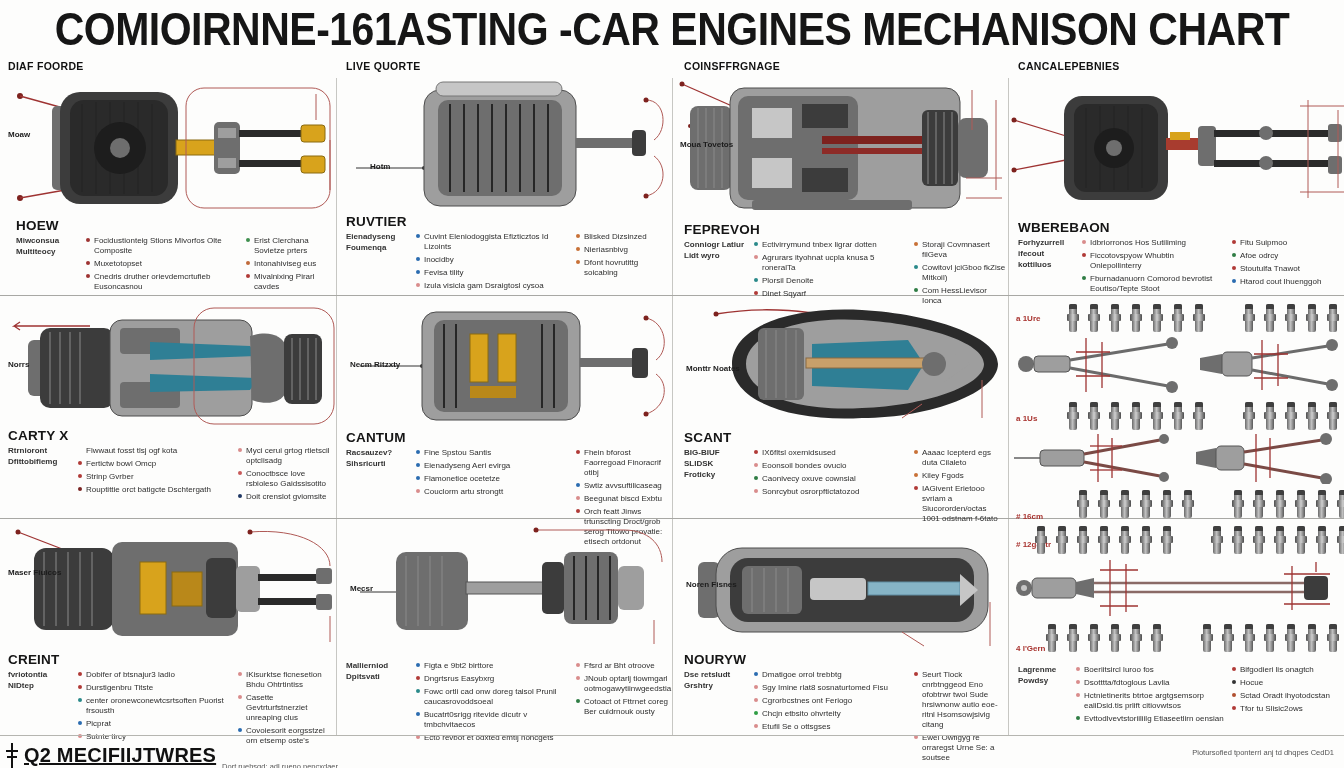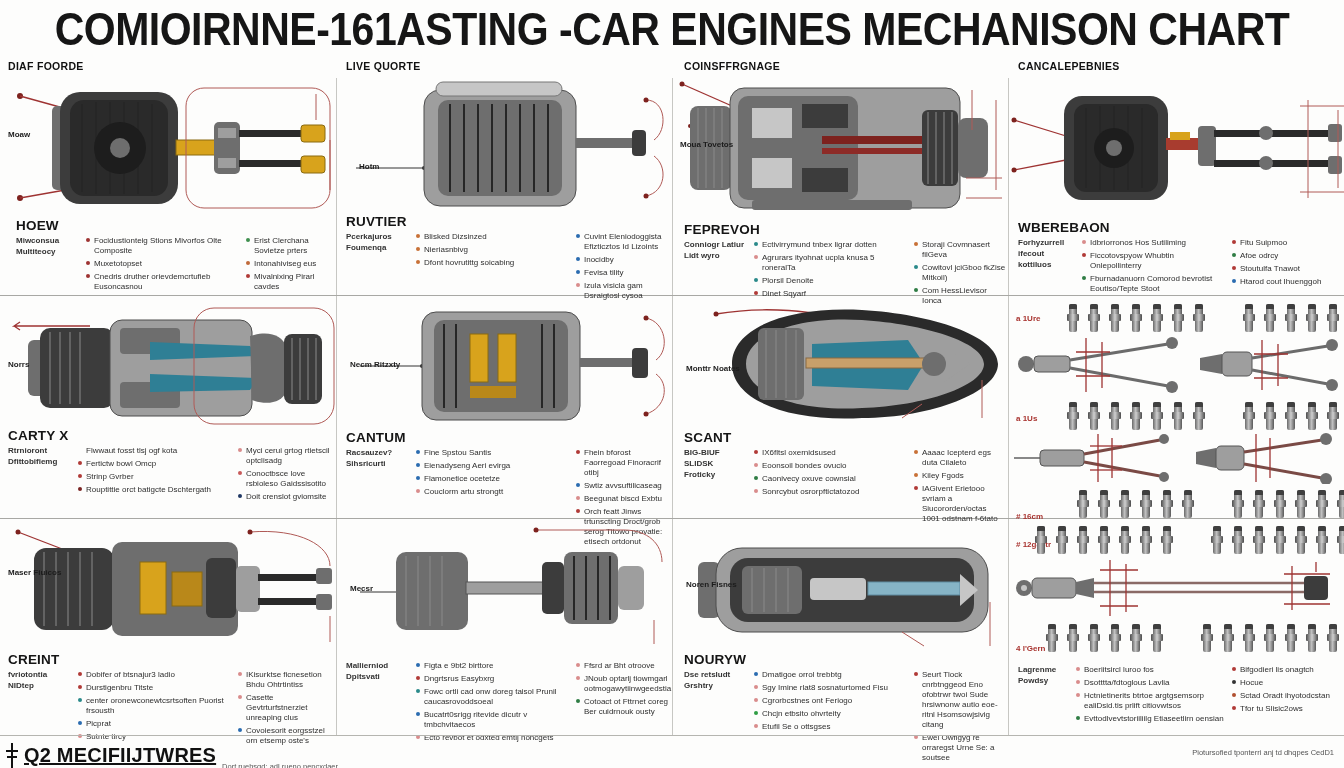--- a/index.html
+++ b/index.html
@@ -111,21 +111,21 @@
         <line x1="212" y1="24" x2="212" y2="112"></line>
       </g>
     <rect x="240" y="58" width="58" height="10" class="sm"></rect>
     <rect x="296" y="50" width="14" height="26" rx="4" class="sd"></rect>
     <path class="rd" d="M310,20 C330,20 332,50 318,60"></path>
       <path class="rd" d="M310,116 C330,112 332,86 318,76"></path>
     <circle cx="310" cy="20" r="2.5" class="drs"></circle>
       <circle cx="310" cy="116" r="2.5" class="drs"></circle>
   </svg>
 </div>
-<div class="dlabel" style="left:359px;top:162px">Hotm</div>
+<div class="dlabel" style="left:370px;top:162px">Hotm</div>
 
 <div class="diagram" style="left:672px;top:80px">
   <svg width="336" height="134" viewBox="0 0 336 134">
     <path class="rt" d="M10,4 L60,26"></path>
       <circle cx="10" cy="4" r="2.5" class="drs"></circle>
     <line x1="50" y1="46" x2="18" y2="46" class="rt"></line>
       <circle cx="18" cy="46" r="2" class="drs"></circle>
     <rect x="18" y="26" width="42" height="84" rx="8" class="sm"></rect>
     <g class="fin2">
         <line x1="26" y1="28" x2="26" y2="108"></line>
@@ -224,53 +224,53 @@
           <span class="dot" style="background: rgb(176, 58, 55);"></span>
           <span>Mivalnixing Pirarl cavdes</span>
         </div>
       </div>
   </div>
 </div>
 
 <div class="textblock" style="left:346px;top:214px">
   <div class="tb-title">RUVTIER</div>
   <div class="tb-grid">
-    <div class="tb-sub">Pcerkajuros Foumenqa</div>
+    <div class="tb-sub">Eienadyseng Foumenqa</div>
+    <div class="blist">
+
+    <div class="bullet">
+          <span class="dot" style="background: rgb(43, 108, 176);"></span>
+          <span>Cuvint Eleniodoggista Efizticztos Id Lizoints</span>
+        </div>
+        <div class="bullet">
+          <span class="dot" style="background: rgb(43, 108, 176);"></span>
+          <span>Inocidby</span>
+        </div>
+        <div class="bullet">
+          <span class="dot" style="background: rgb(43, 108, 176);"></span>
+          <span>Fevisa tility</span>
+        </div>
+        <div class="bullet">
+          <span class="dot" style="background: rgb(217, 140, 140);"></span>
+          <span>Izula visicla gam Dsraigtosl cysoa</span>
+        </div>
+      </div>
     <div class="blist">
 
     <div class="bullet">
           <span class="dot" style="background: rgb(200, 113, 55);"></span>
           <span>Blisked Dizsinzed</span>
         </div>
         <div class="bullet">
           <span class="dot" style="background: rgb(200, 113, 55);"></span>
           <span>Nieriasnbivg</span>
         </div>
         <div class="bullet">
           <span class="dot" style="background: rgb(200, 113, 55);"></span>
           <span>Dfont hovrutittg soicabing</span>
-        </div>
-      </div>
-    <div class="blist">
-
-    <div class="bullet">
-          <span class="dot" style="background: rgb(43, 108, 176);"></span>
-          <span>Cuvint Eleniodoggista Efizticztos Id Lizoints</span>
-        </div>
-        <div class="bullet">
-          <span class="dot" style="background: rgb(43, 108, 176);"></span>
-          <span>Inocidby</span>
-        </div>
-        <div class="bullet">
-          <span class="dot" style="background: rgb(43, 108, 176);"></span>
-          <span>Fevisa tility</span>
-        </div>
-        <div class="bullet">
-          <span class="dot" style="background: rgb(217, 140, 140);"></span>
-          <span>Izula visicla gam Dsraigtosl cysoa</span>
         </div>
       </div>
   </div>
 </div>
 
 <div class="textblock" style="left:684px;top:222px">
   <div class="tb-title">FEPREVOH</div>
   <div class="tb-grid">
     <div class="tb-sub">Conniogr Latiur Lidt wyro</div>
     <div class="blist">

